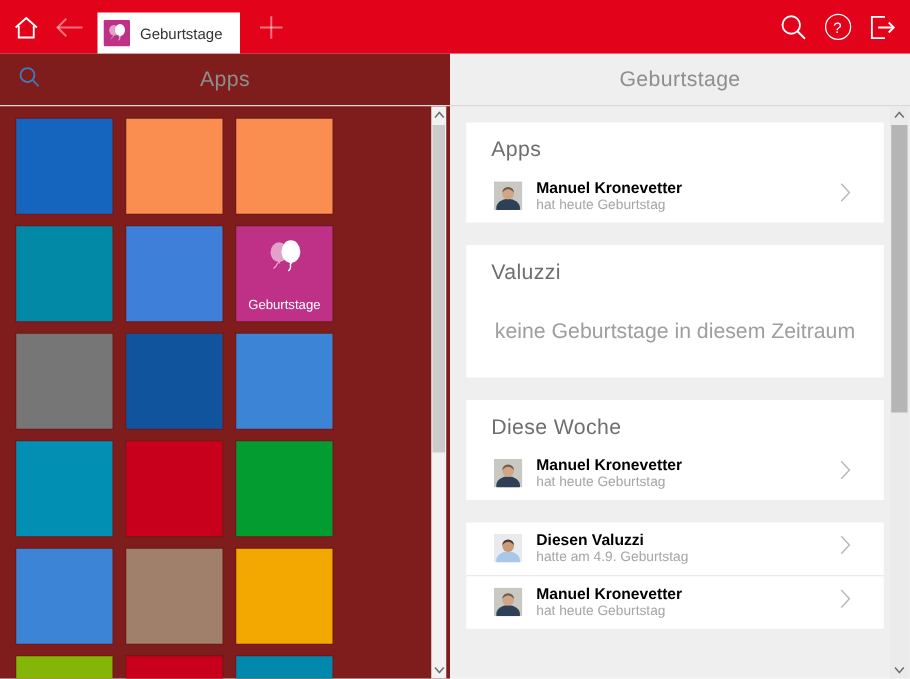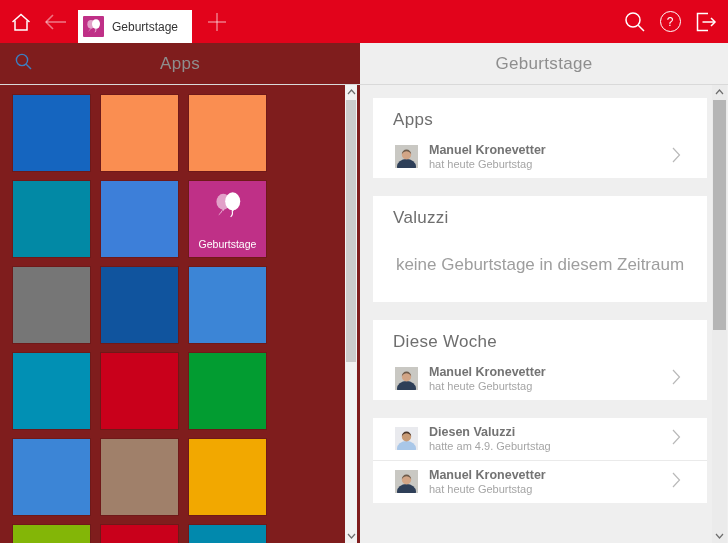--- a/index.html
+++ b/index.html
@@ -45,21 +45,21 @@
 
   
   .cards { padding:13px 21px 0 13px; }
   .card { background:#fff; margin-bottom:18px; }
   .card-title { font-size:17px; font-weight:300; color:#6E6E6E; padding:12px 0 6px 20px;
                 letter-spacing:.3px; }
   .entry { display:flex; align-items:center; padding:7px 14px 8px 22px; cursor:pointer; }
   .entry + .entry { border-top:1px solid #EAEAEA; }
   .avatar { width:23px; height:23px; flex:0 0 auto; overflow:hidden; }
   .texts { margin-left:11px; flex:1; min-width:0; }
-  .name { font-size:12.5px; font-weight:700; color:#737373; }
+  .name { font-size:12.5px; font-weight:700; color:#000000; }
   .info { font-size:11px; color:#A5A5A5; margin-top:1px; }
   .chev { margin-right:12px; flex:0 0 auto; }
   .empty-text { text-align:center; font-size:17px; color:#9E9E9E; padding:21px 0 27px; }
 
   
   .sb { position:absolute; top:0; bottom:0; }
   .sb-left  { right:3px;  width:12px; background:#F2F2F2; }
   .sb-right { right:1px;  width:15px; background:#EBEBEB; }
   .sb-arrow { position:absolute; left:0; right:0; height:14px; display:flex;
               align-items:center; justify-content:center; cursor:pointer; }

